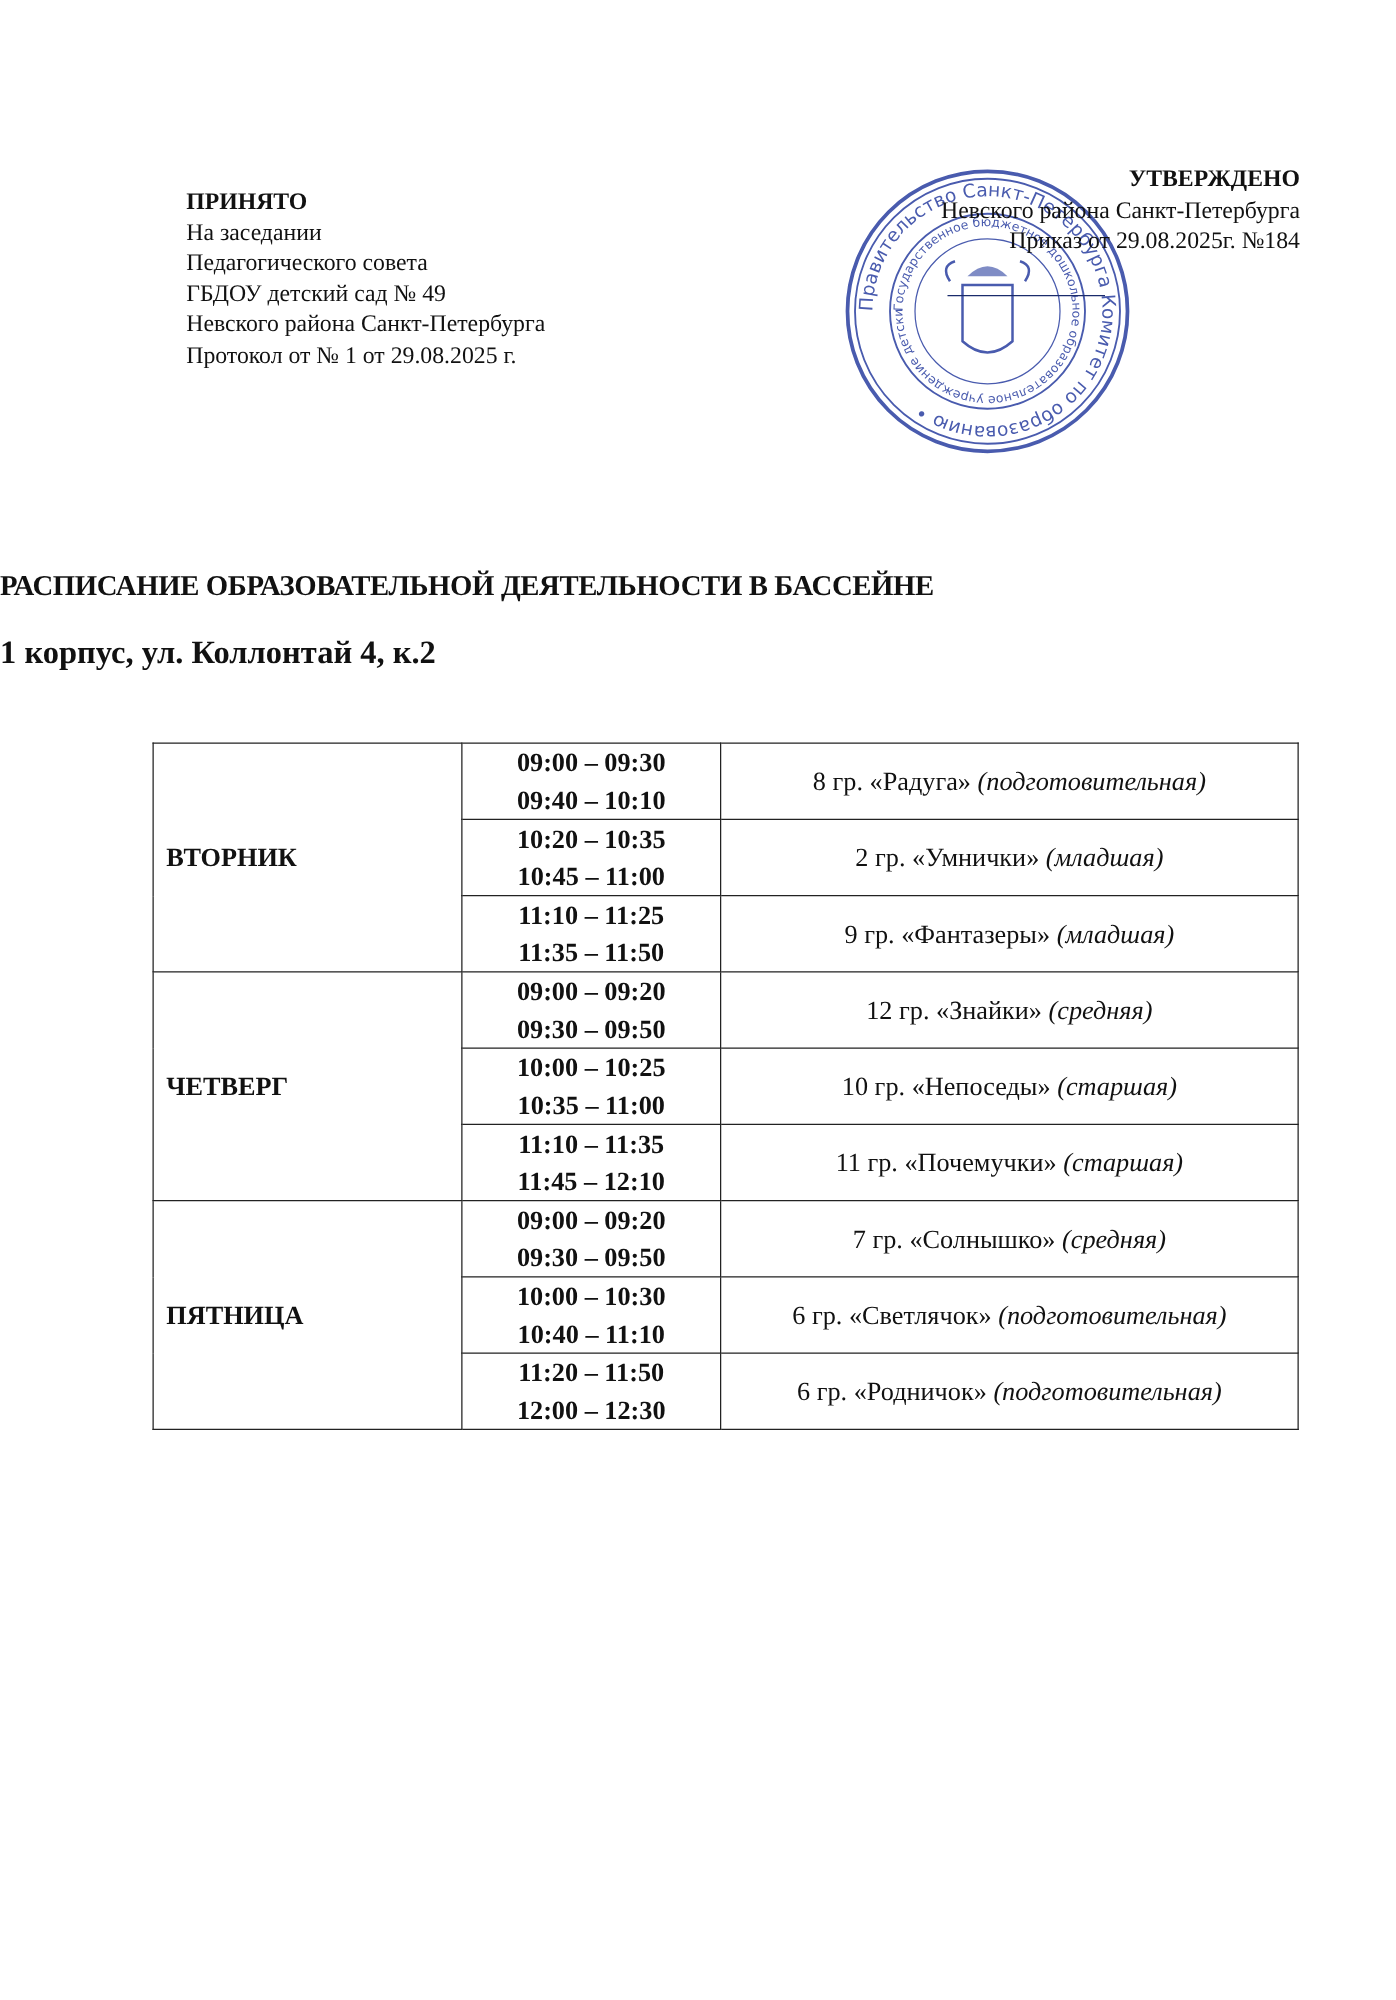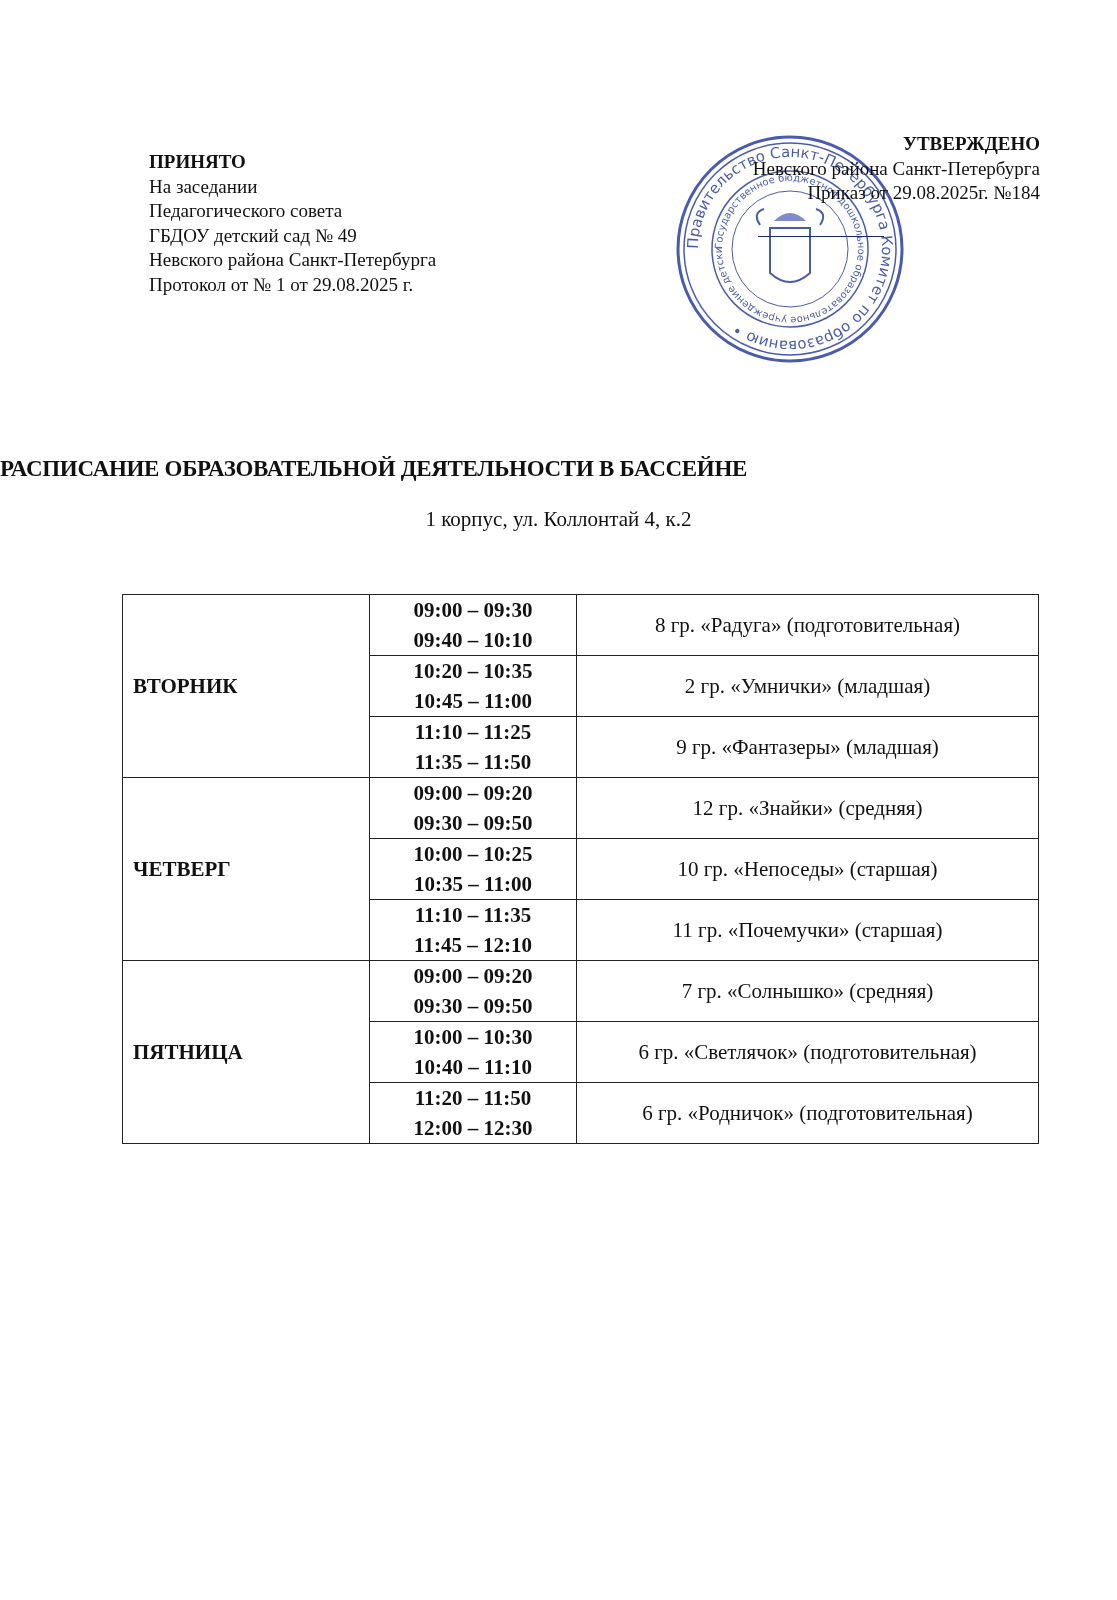--- a/index.html
+++ b/index.html
@@ -5,29 +5,29 @@
   html, body { margin: 0; padding: 0; background: #ffffff; }
   body { width: 1117px; height: 1600px; position: relative; overflow: hidden;
          font-family: "Liberation Serif", "DejaVu Serif", serif; color: #111; }
   .left-block { position: absolute; left: 149px; top: 132px; font-size: 19px; line-height: 24.5px; margin-top: 18px; }
   .right-block { position: absolute; right: 77px; top: 132px; font-size: 19px; line-height: 24.5px; text-align: right; }
   .bold { font-weight: bold; }
   .stamp { position: absolute; left: 674px; top: 133px; width: 232px; height: 232px; opacity: 0.85; }
   .sig-line { position: absolute; left: 758px; top: 236px; width: 126px; height: 1px; background: #1a2b6b; }
   .title { position: absolute; left: 0; right: 0; top: 456px; text-align: left;
            font-size: 23px; font-weight: bold; letter-spacing: -0.3px; }
-  .subtitle { position: absolute; left: 0; right: 0; top: 507px; text-align: center;
-              font-size: 21px; font-weight: normal; }
+  .subtitle { position: absolute; left: 0; right: 0; top: 507px; text-align: left;
+              font-size: 26px; font-weight: bold; }
   table.schedule { position: absolute; left: 122px; top: 594px; width: 917px;
                    border-collapse: collapse; font-size: 21px; }
   table.schedule td { border: 1.5px solid #222; padding: 0; }
   td.day { width: 236px; font-weight: bold; padding-left: 10px !important; vertical-align: middle; font-size: 21px; }
   td.time { width: 206px; text-align: center; font-weight: bold; line-height: 30px; height: 60px; font-size: 21px; }
   td.group { text-align: center; font-size: 21px; }
-  td.group .age { }
+  td.group .age { font-style: italic; }
 </style>
 </head>
 <body>
 
 <div class="left-block">
   <div class="bold">ПРИНЯТО</div>
   <div>На заседании</div>
   <div>Педагогического совета</div>
   <div>ГБДОУ детский сад № 49</div>
   <div>Невского района Санкт-Петербурга</div>

